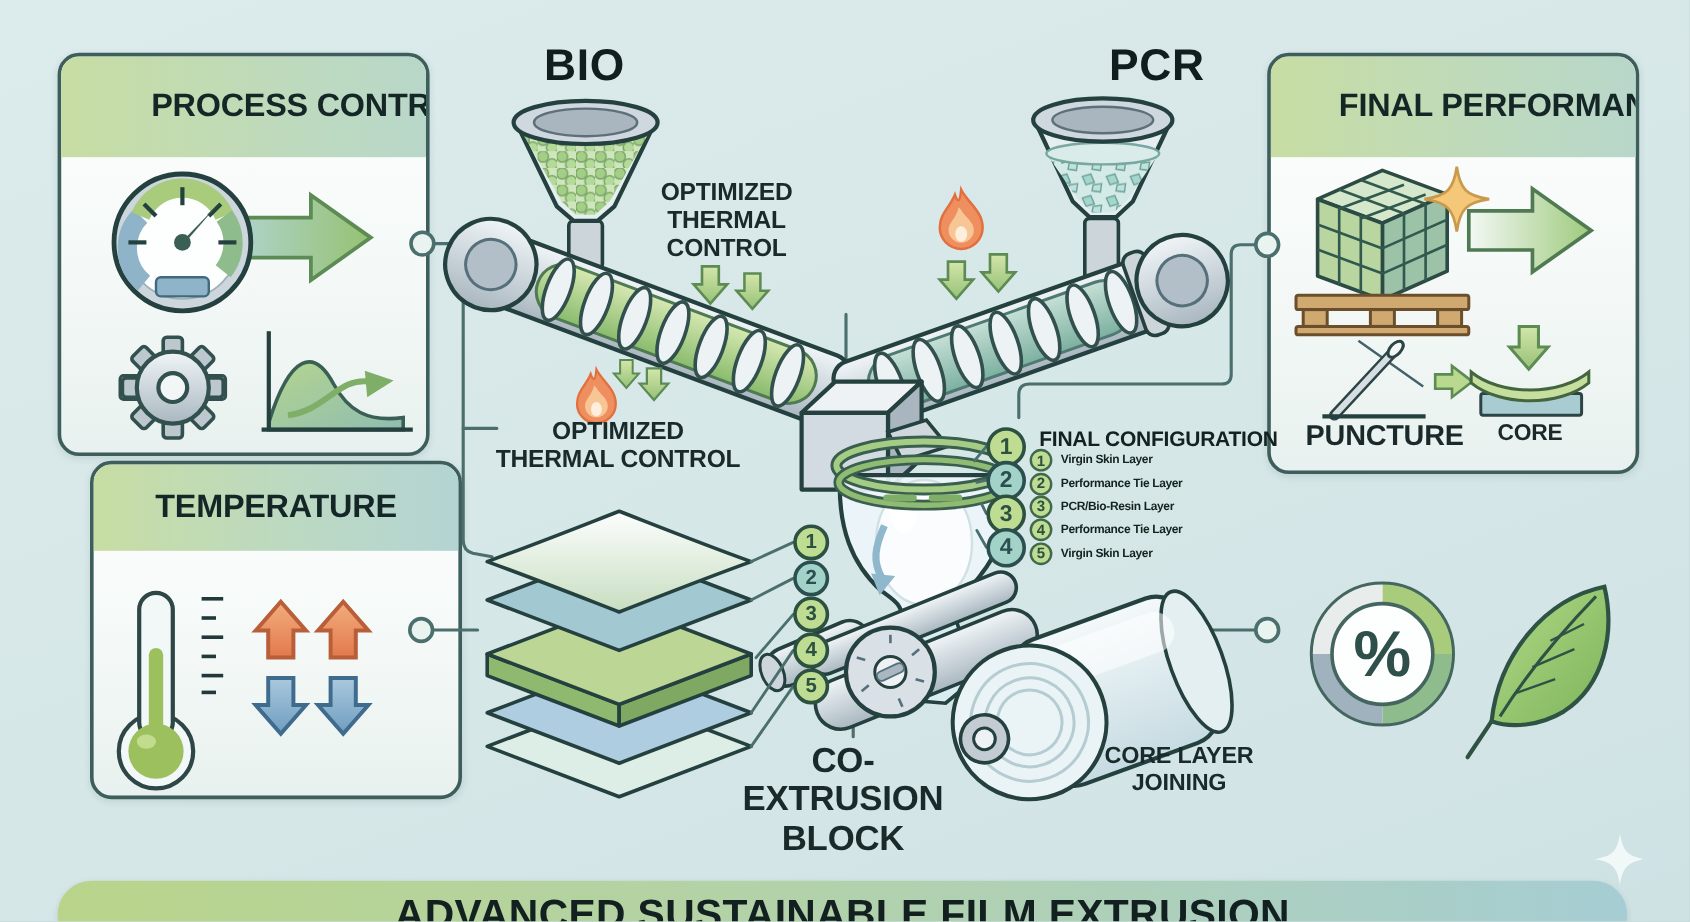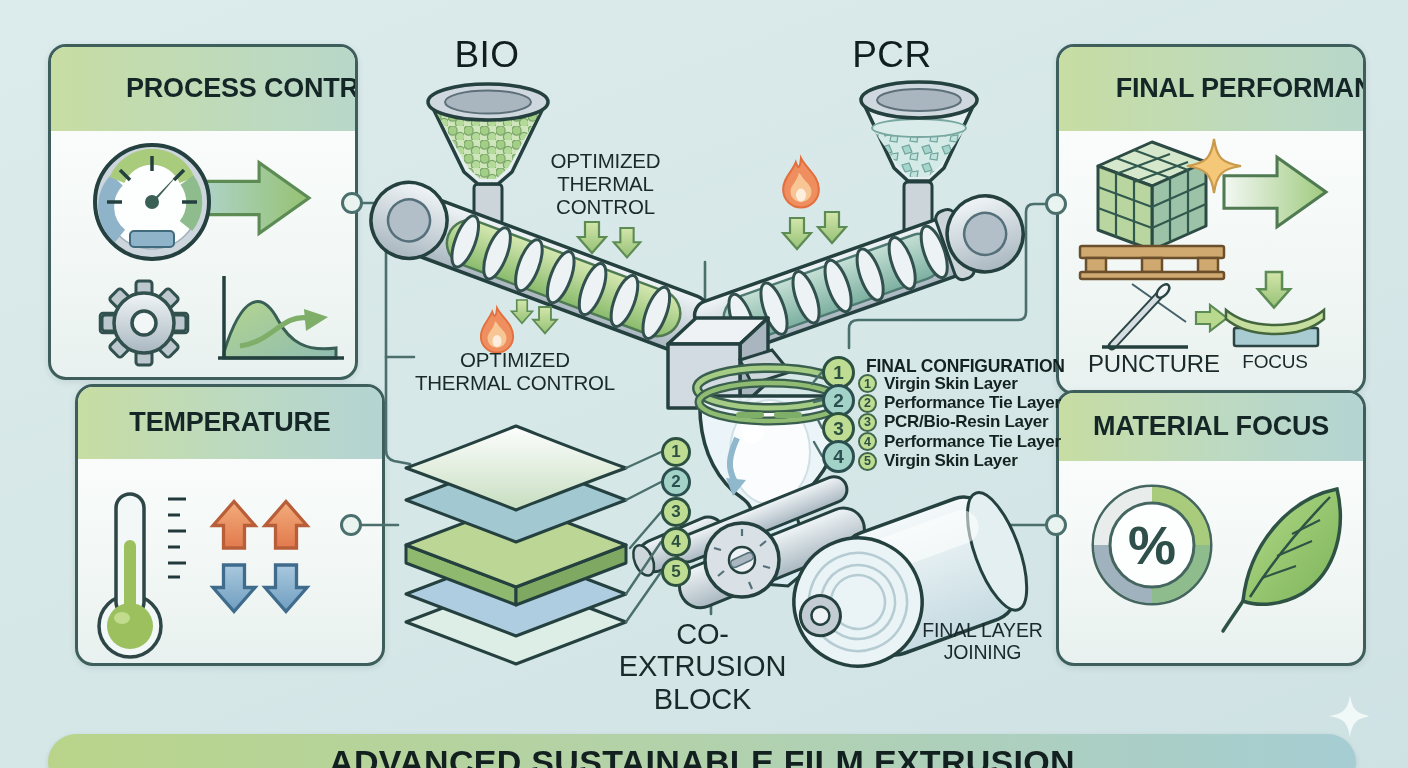--- a/index.html
+++ b/index.html
@@ -8,37 +8,37 @@
          font-family:"Liberation Sans",sans-serif;}
   .layer{position:absolute;left:0;top:0;width:1408px;height:768px;}
   
   .panel{position:absolute;border:3px solid #3e5e5c;border-radius:18px;overflow:hidden;
          background:linear-gradient(180deg,#feffff 0%,#f3f8f6 60%,#e8f1ef 100%);
          box-shadow:0 2px 6px rgba(40,70,70,.12);}
   .panel-header{width:100%;background:linear-gradient(90deg,#c7dda3 0%,#bcd9c2 55%,#b4d4d3 100%);
          display:flex;align-items:center;justify-content:center;text-align:center;
          font-weight:bold;color:#152626;line-height:1.1;letter-spacing:-.2px;}
   
-  .lbl{position:absolute;font-weight:normal;color:#1a2a2a;text-align:center;line-height:1.12;letter-spacing:-.2px;}
+  .lbl{position:absolute;font-weight:bold;color:#1a2a2a;text-align:center;line-height:1.12;letter-spacing:-.2px;}
   .hopper-lbl{font-size:37px;letter-spacing:.5px;color:#101e1e;}
   
   .ncircle{position:absolute;box-sizing:border-box;border-radius:50%;display:flex;
            align-items:center;justify-content:center;font-weight:bold;}
   .ncircle.big{width:33px;height:33px;font-size:19px;border:3px solid;}
   .ncircle.mid{width:30px;height:30px;font-size:17px;border:3px solid;}
   .cgreen{background:#bedc92;border-color:#40684c;color:#2d5140;}
   .cteal{background:#a3d2c9;border-color:#3d6565;color:#2b4f4f;}
   
   .lc-title{position:absolute;left:866px;top:356px;font-size:17.5px;font-weight:bold;color:#132221;letter-spacing:-.2px;}
   .lc-list{position:absolute;left:858px;top:374px;}
   .lc-row{display:flex;align-items:center;height:19.4px;gap:7px;}
   .lc-num{box-sizing:border-box;width:19px;height:19px;border-radius:50%;border:2.5px solid #40684c;
           background:#bedc92;color:#2d5140;font-size:12.5px;font-weight:bold;
           display:flex;align-items:center;justify-content:center;flex:0 0 19px;}
-  .lc-text{font-size:17px;font-weight:bold;color:#14231f;letter-spacing:-.3px;white-space:nowrap;}
+  .lc-text{font-size:10px;font-weight:bold;color:#14231f;letter-spacing:-.3px;white-space:nowrap;}
   
   #banner{position:absolute;left:48px;top:690px;width:1308px;height:56px;border-radius:28px;
           background:linear-gradient(90deg,#b9d48a 0%,#b3d2a8 45%,#a6cdd3 100%);
           display:flex;align-items:center;justify-content:center;
           box-shadow:0 2px 5px rgba(40,70,70,.15);margin-top:44px;}
   #banner span{font-size:34px;font-weight:bold;color:#132020;letter-spacing:.3px;}
   .percent{position:absolute;left:1112px;top:505px;width:80px;height:80px;text-align:center;
            line-height:80px;font-size:54px;font-weight:bold;color:#2e4f4a;}
 </style>
 </head>
@@ -51,23 +51,20 @@
   </div>
 
   <div class="panel" style="left:48px;top:384px;width:304px;height:276px;margin-left:27px;">
     <div class="panel-header" style="height:72px;font-size:27px;white-space:nowrap;">TEMPERATURE</div>
   </div>
 
   <div class="panel" style="left:1056px;top:44px;width:304px;height:345px;">
     <div class="panel-header" style="height:84px;font-size:27px;padding:0 52px;">FINAL PERFORMANCE</div>
   </div>
 
-  <div class="panel" style="left:1056px;top:390px;width:304px;height:270px;">
-    <div class="panel-header" style="height:68px;font-size:27px;white-space:nowrap;">MATERIAL FOCUS</div>
-  </div>
 
   <svg class="layer" viewBox="0 0 1408 768">
     <defs>
       <linearGradient id="metalV" x1="0" y1="0" x2="0" y2="1">
         <stop offset="0" stop-color="#f0f5f7"></stop>
           <stop offset=".55" stop-color="#c9d3d9"></stop>
           <stop offset="1" stop-color="#aab7c0"></stop>
       </linearGradient>
       <linearGradient id="greenScrew" x1="0" y1="0" x2="0" y2="1">
         <stop offset="0" stop-color="#d6e8b2"></stop>
@@ -434,29 +431,29 @@
         <circle cx="1056" cy="525" r="9.5"></circle>
     </g>
 
     <g>
       <use href="#star4" transform="translate(1350,716) scale(0.72)" fill="#f2f9f9" opacity=".95"></use>
       <path d="M1368 702 L1392 717 L1368 732 Z" fill="#cfe3e8" opacity=".85"></path>
     </g>
   </svg>
 
   <div class="lbl hopper-lbl" style="left:437px;top:34px;width:100px;">BIO</div>
-  <div class="lbl hopper-lbl" style="left:840px;top:34px;width:104px;">PCR</div>
+  <div class="lbl hopper-lbl" style="left:912px;top:34px;width:104px;">PCR</div>
 
   <div class="lbl" style="left:528px;top:150px;width:155px;font-size:20.5px;">OPTIMIZED THERMAL CONTROL</div>
   <div class="lbl" style="left:410px;top:349px;width:210px;font-size:20.5px;">OPTIMIZED THERMAL CONTROL</div>
   <div class="lbl" style="left:600px;top:618px;width:205px;font-size:29px;">CO-EXTRUSION BLOCK</div>
-  <div class="lbl" style="left:900px;top:620px;width:165px;font-size:19.5px;">FINAL LAYER JOINING</div>
+  <div class="lbl" style="left:900px;top:620px;width:165px;font-size:19.5px;">CORE LAYER JOINING</div>
 
   <div class="lbl" style="left:1088px;top:351px;width:112px;font-size:24px;">PUNCTURE</div>
-  <div class="lbl" style="left:1230px;top:351px;width:90px;font-size:19px;">FOCUS</div>
+  <div class="lbl" style="left:1230px;top:351px;width:90px;font-size:19px;">CORE</div>
   <div class="percent">%</div>
 
   <div class="lc-title">FINAL CONFIGURATION</div>
   <div class="lc-list">
     <div class="lc-row">
       <span class="lc-num">1</span>
       <span class="lc-text">Virgin Skin Layer</span>
     </div>
     <div class="lc-row">
       <span class="lc-num">2</span>

